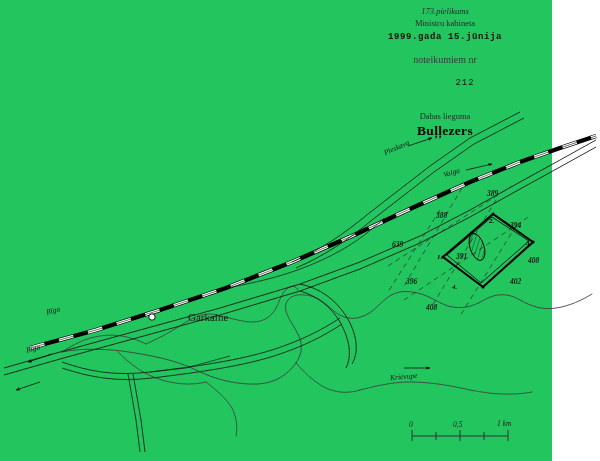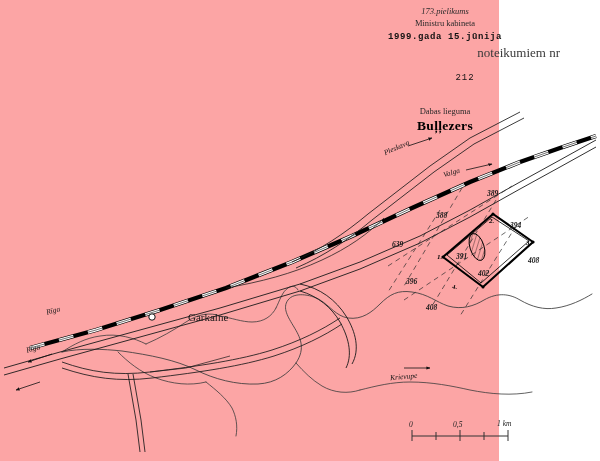--- a/index.html
+++ b/index.html
@@ -13,23 +13,23 @@
     height: 461px;
     position: relative;
     overflow: hidden;
     font-family: "Liberation Serif", "DejaVu Serif", serif;
     color: #000000;
   }
 
   #map-root {
     position: absolute;
     left: 0; top: 0;
-    width: 499px;
+    width: 552px;
     height: 461px;
-    background: #fca5a5;
+    background: #22c55e;
   }
 
   
   .header-block {
     position: absolute;
     left: 330px;
     top: 6px;
     width: 230px;
     text-align: center;
     line-height: 1.25;
@@ -47,24 +47,23 @@
   }
   .hdr-date {
     font-size: 9px;
     font-family: "Liberation Mono", "DejaVu Sans Mono", monospace;
     font-weight: bold;
     letter-spacing: 0.6px;
     margin-top: 4px;
     color: #111;
   }
   .hdr-reg {
-    font-size: 13px;
+    font-size: 10px;
     color: #3a3a3a;
-    margin-top: 1px;
-    text-align: right;
+    margin-top: 10px;
   }
   .hdr-num {
     font-size: 9px;
     font-family: "Liberation Mono", "DejaVu Sans Mono", monospace;
     letter-spacing: 1px;
     margin-top: 12px;
     margin-left: 40px;
     color: #111;
   }
   .hdr-sub {
@@ -293,21 +292,21 @@
   <div class="map-label lbl-place" style="left:160px; top:311px;">Garkalne</div>
 
   <div class="map-label lbl-river" style="left:390px; top:372px; transform:rotate(-5deg);">Krievupe</div>
 
   <div class="map-label lbl-parcel" style="left:392px; top:240px;">639</div>
   <div class="map-label lbl-parcel" style="left:436px; top:211px;">388</div>
   <div class="map-label lbl-parcel" style="left:487px; top:189px;">389</div>
   <div class="map-label lbl-parcel" style="left:456px; top:252px;">391</div>
   <div class="map-label lbl-parcel" style="left:510px; top:221px;">394</div>
   <div class="map-label lbl-parcel" style="left:406px; top:277px;">396</div>
-  <div class="map-label lbl-parcel" style="left:478px; top:269px;">402</div>
+  <div class="map-label lbl-parcel" style="left:478px; top:277px;padding-left:32px;">402</div>
   <div class="map-label lbl-parcel" style="left:528px; top:256px;">408</div>
   <div class="map-label lbl-parcel" style="left:426px; top:303px;">408</div>
 
   <div class="map-label lbl-corner" style="left:437px; top:253px;">1.</div>
   <div class="map-label lbl-corner" style="left:489px; top:217px;">2.</div>
   <div class="map-label lbl-corner" style="left:526px; top:239px;">3.</div>
   <div class="map-label lbl-corner" style="left:452px; top:283px;">4.</div>
 
   <div class="map-label lbl-scale" style="left:409px; top:420px;">0</div>
   <div class="map-label lbl-scale" style="left:453px; top:420px;">0,5</div>

